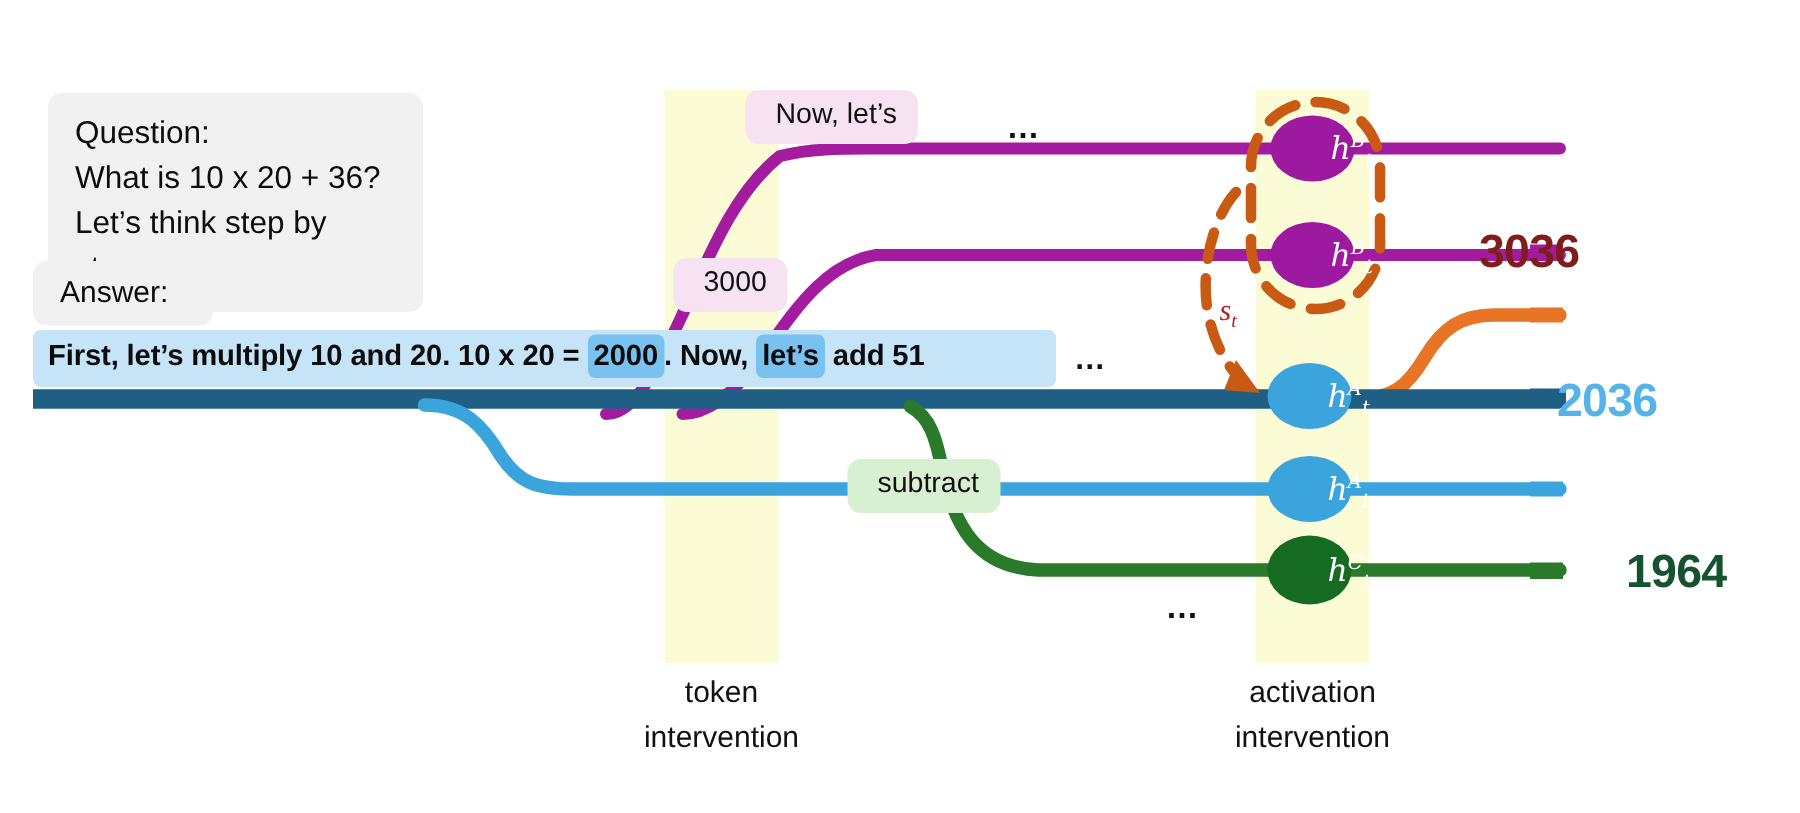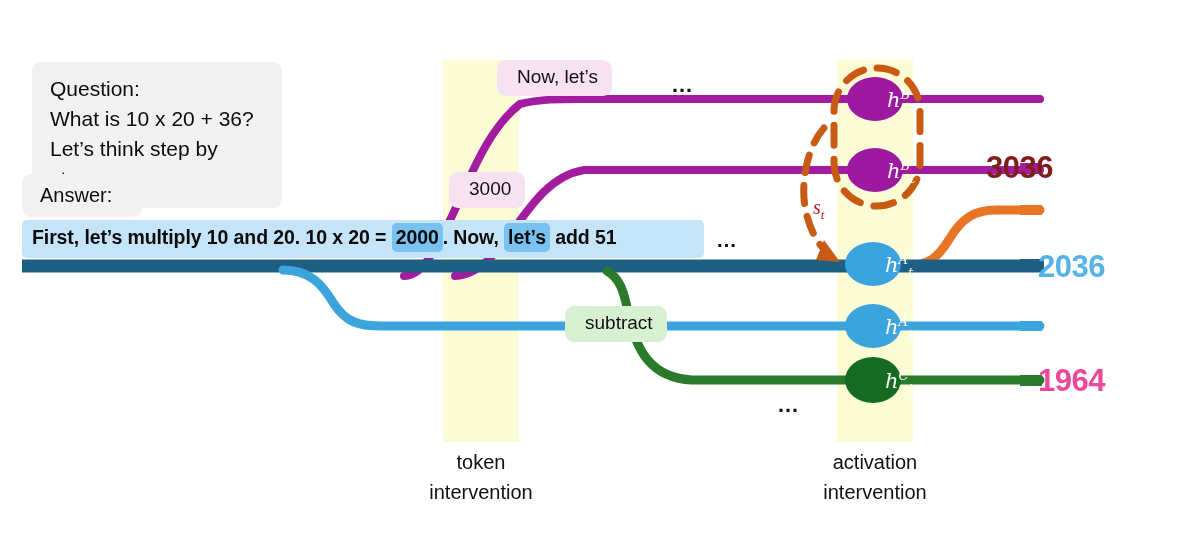--- a/index.html
+++ b/index.html
@@ -105,21 +105,21 @@
   #ell-36  { left: 777px; top: 392px; }
 
   .value-label {
     position: absolute;
     font-size: 31px;
     font-weight: bold;
     letter-spacing: -0.5px;
   }
   #val-3036 { left: 986px; top: 150px; color: #7f1d1d; }
   #val-2036 { left: 1038px; top: 249px; color: #55b3e8; text-align: right; }
-  #val-1964 { left: 1038px; top: 363px; color: #ec4899; }
+  #val-1964 { left: 1084px; top: 363px; color: #14532d; }
 
   .node-label {
     position: absolute;
     color: #ffffff;
     font-family: "DejaVu Serif", serif;
     font-style: italic;
     font-size: 21px;
     pointer-events: none;
     white-space: nowrap;
     margin-left: 32px;

